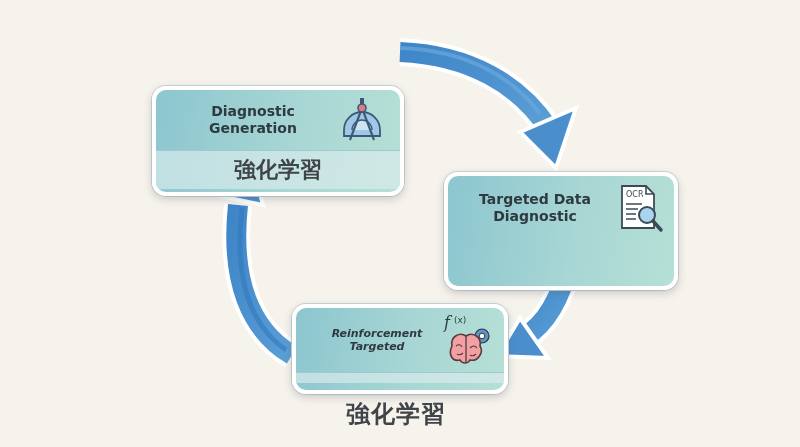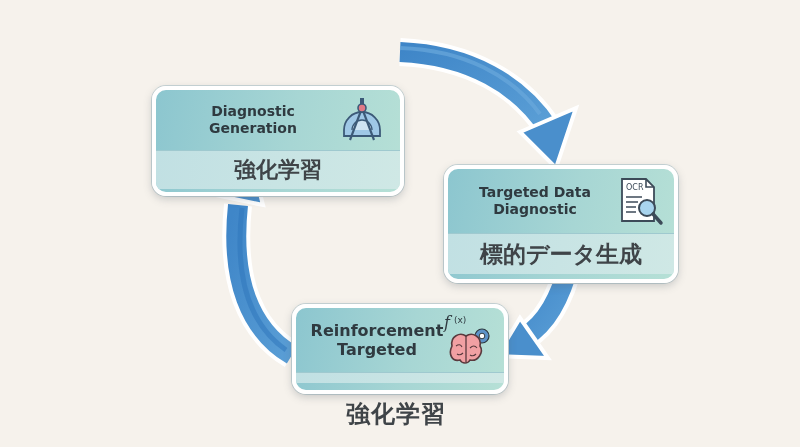--- a/index.html
+++ b/index.html
@@ -82,44 +82,43 @@
         <path d="M14,34 A10,10 0 0 1 34,34" fill="#cfe4f3" stroke="#3c5a78" stroke-width="1.4"></path>
         <line x1="24" y1="12" x2="12" y2="44" stroke="#3c5a78" stroke-width="2.2"></line>
         <line x1="24" y1="12" x2="36" y2="44" stroke="#3c5a78" stroke-width="2.2"></line>
         <rect x="22" y="2" width="4" height="6" fill="#3c5a78"></rect>
         <circle cx="24" cy="12" r="4" fill="#e07a86" stroke="#3c5a78" stroke-width="1.6"></circle>
       </svg>
     </div>
     <div class="bottom" style="height:38px; font-size:22px;">強化学習</div>
   </div>
 
-  <div class="box" style="left:444px; top:165px; width:226px; height:110px;">
+  <div class="box" style="left:444px; top:172px; width:226px; height:110px;">
     <div class="top" style="height:64px;">
       <div class="title" style="width:100%; font-size:14px; padding-right:58px; padding-left:6px; box-sizing:border-box;">
         <div>Targeted Data</div>
         <div>Diagnostic</div>
       </div>
       <svg class="icon" style="right:10px; top:8px;" width="46" height="50" viewBox="0 0 46 50">
         <path d="M4,2 L28,2 L36,10 L36,44 L4,44 Z" fill="#ffffff" stroke="#3c4a58" stroke-width="1.8"></path>
         <path d="M28,2 L28,10 L36,10" fill="none" stroke="#3c4a58" stroke-width="1.6"></path>
         <text x="8" y="13" font-size="8" font-family="DejaVu Sans, sans-serif" fill="#3c4a58">OCR</text>
         <line x1="8" y1="20" x2="24" y2="20" stroke="#3c4a58" stroke-width="1.5"></line>
         <line x1="8" y1="25" x2="20" y2="25" stroke="#3c4a58" stroke-width="1.5"></line>
         <line x1="8" y1="30" x2="18" y2="30" stroke="#3c4a58" stroke-width="1.5"></line>
         <line x1="8" y1="35" x2="18" y2="35" stroke="#3c4a58" stroke-width="1.5"></line>
         <circle cx="29" cy="31" r="8" fill="#a8d4ee" stroke="#3c4a58" stroke-width="2"></circle>
         <line x1="35" y1="37" x2="43" y2="46" stroke="#3c4a58" stroke-width="3.5" stroke-linecap="round"></line>
       </svg>
     </div>
-    <div class="bottom" style="height:40px; font-size:23px;">標的データ生成</div>
   </div>
 
   <div class="box" style="left:292px; top:304px; width:208px; height:82px;">
     <div class="top" style="height:64px;">
-      <div class="title" style="width:100%; font-size:16px; padding-right:56px; padding-left:10px; box-sizing:border-box;">
+      <div class="title" style="width:100%; font-size:11px; padding-right:56px; padding-left:10px; box-sizing:border-box;font-style:italic;">
         <div>Reinforcement</div>
         <div>Targeted</div>
       </div>
       <svg class="icon" style="right:10px; top:4px;" width="52" height="56" viewBox="0 0 52 56">
         <text x="2" y="16" font-size="16" font-style="italic" font-family="DejaVu Serif, serif" fill="#2f3a40">f</text>
         <text x="12" y="11" font-size="9" font-family="DejaVu Sans, sans-serif" fill="#2f3a40">(x)</text>
         <g transform="translate(40,24)">
           <circle r="7" fill="#5d93c8" stroke="#2f3a40" stroke-width="1.2"></circle>
           <circle r="2.8" fill="#ffffff" stroke="#2f3a40" stroke-width="1"></circle>
         </g>

